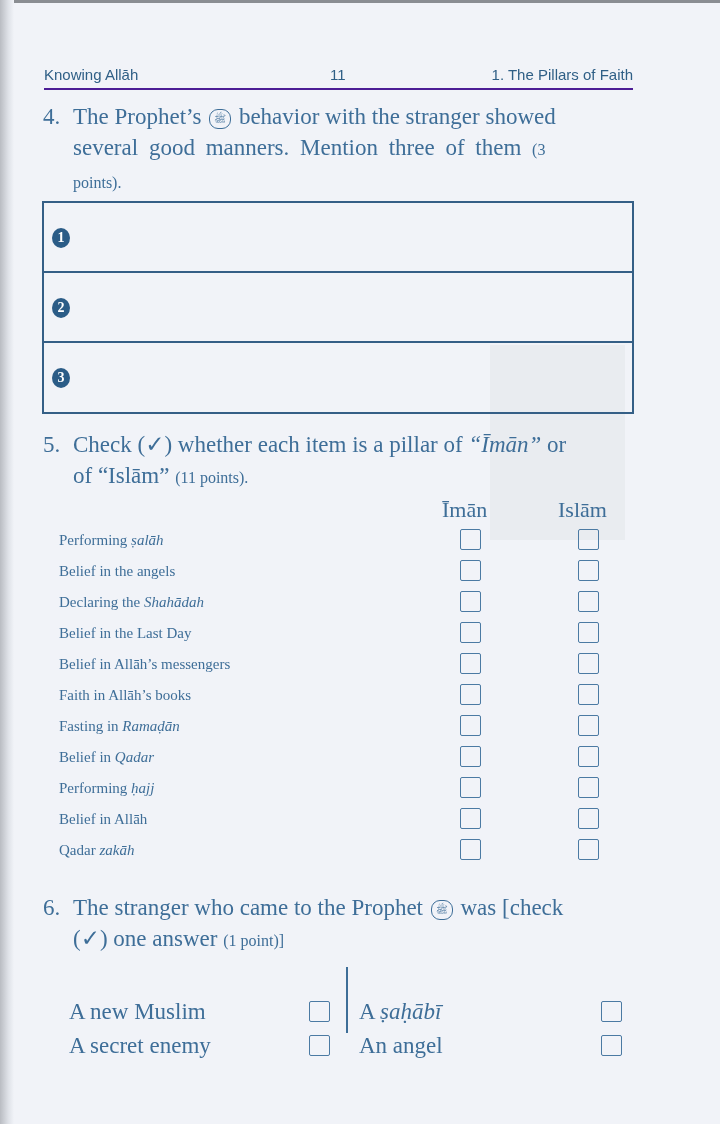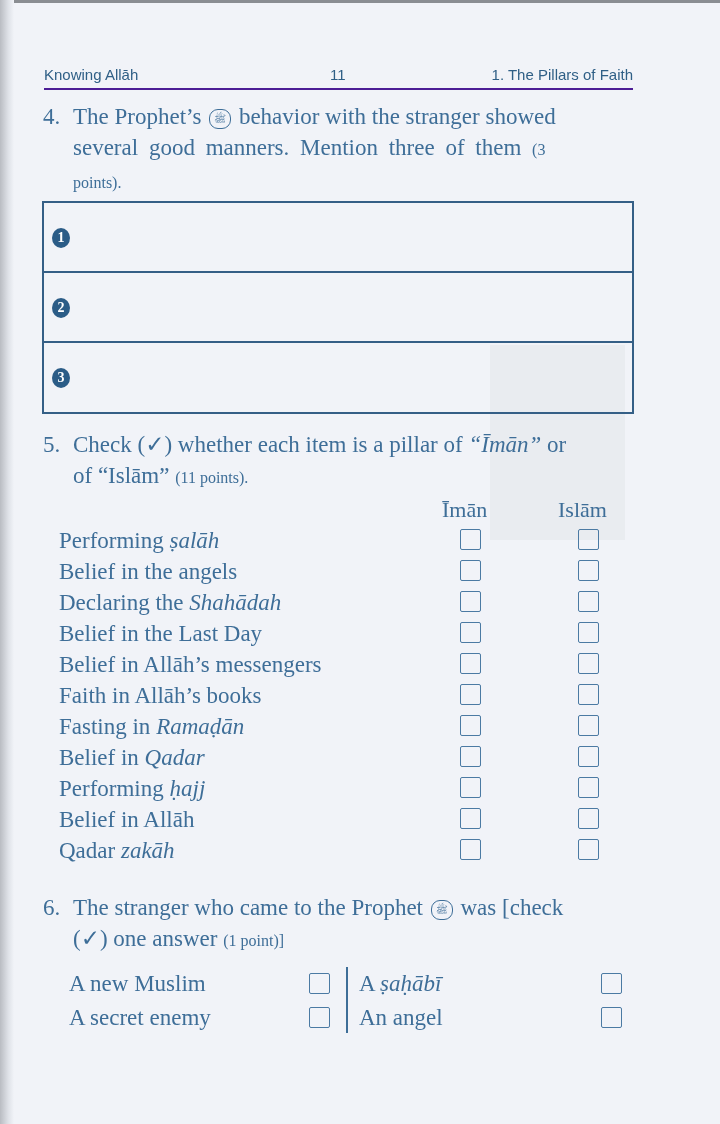--- a/index.html
+++ b/index.html
@@ -52,32 +52,32 @@
     position:absolute; left:8px; top:25px; width:18px; height:20px;
     border-radius:50%; background:#2b5c87; color:#fff;
     font-size:14px; line-height:20px; text-align:center; font-weight:bold;
   }
 
   
   .col-head { position:absolute; top:497px; font-size:22px; color:#3e6e98; }
   .col-head.iman { left:442px; }
   .col-head.islam { left:558px; }
   .check-list { position:absolute; left:59px; top:525px; width:560px; }
-  .check-row { position:relative; height:31px; font-size:23px; line-height:31px; color:#3e6e98; }
+  .check-row { position:relative; height:31px; font-size:15px; line-height:31px; color:#3e6e98; }
   .check-row i { font-style:italic; }
   .cb {
     position:absolute; width:21px; height:21px; border:1.5px solid #4b7aa3;
     border-radius:2px; box-sizing:border-box; background:transparent;
   }
   .check-row .cb.iman { left:401px; top:4px; }
   .check-row .cb.islam { left:519px; top:4px; }
 
   
   .options { position:absolute; left:69px; top:969px; width:560px; height:90px; font-size:23px; color:#3e6e98; }
-  .opt { position:absolute; height:30px; line-height:30px; }
+  .opt { position:absolute; height:30px; line-height:30px;margin-top:28px; }
   .opt .cb { position:absolute; top:4px; }
   .divider { position:absolute; left:277px; top:-2px; width:2px; height:66px; background:#3e6e98; }
 </style>
 </head>
 <body>
 
 <div class="page-edge-top"></div>
 <div class="page-edge-left"></div>
 <div class="ghost-block"></div>
 

